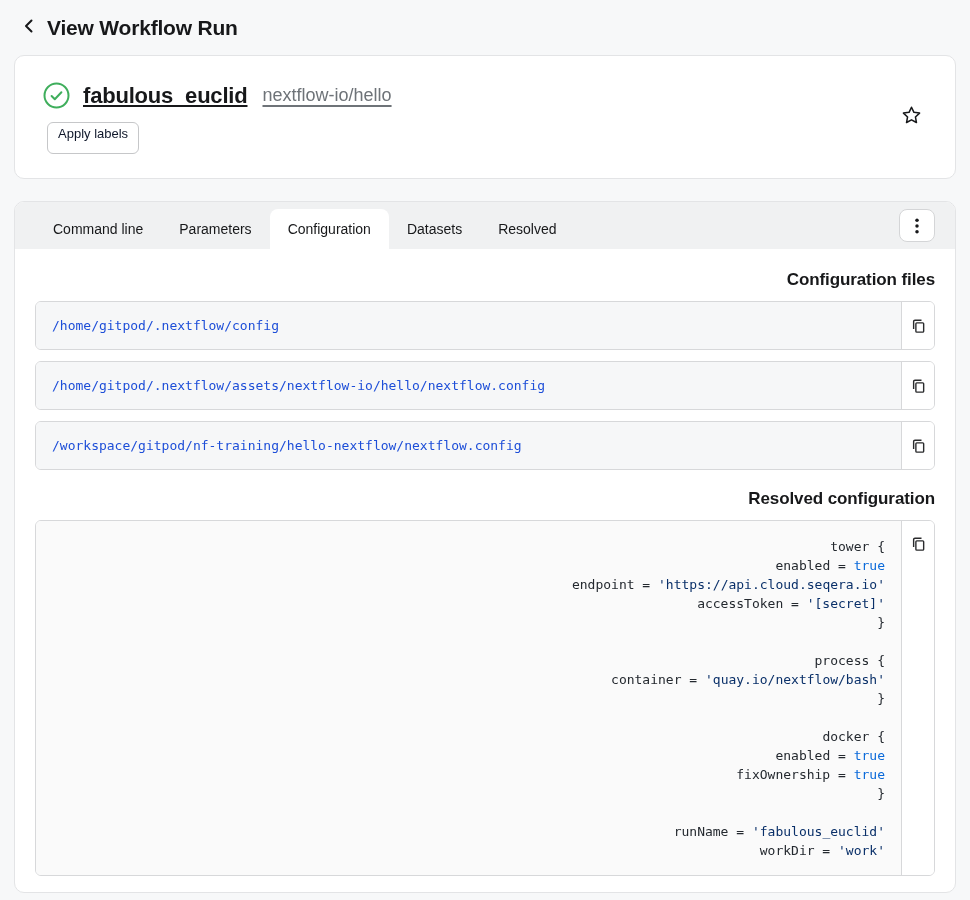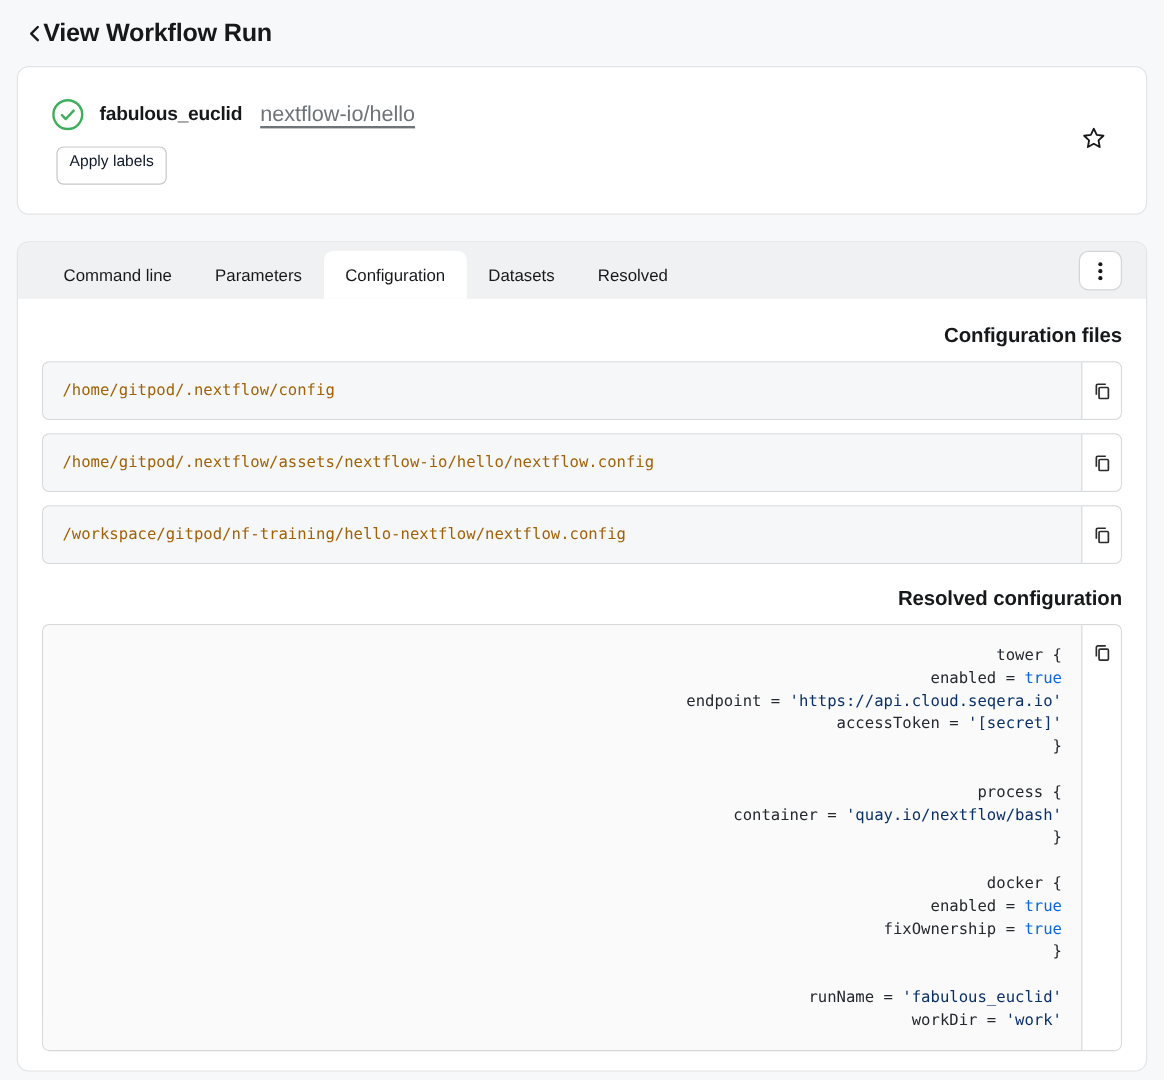--- a/index.html
+++ b/index.html
@@ -14,50 +14,50 @@
     width:970px;height:900px;
     background:#f7f8f9;
     font-family:"Liberation Sans",sans-serif;
     color:#17181a;
     overflow:hidden;
   }
   button{font-family:inherit;cursor:pointer;}
   .page{padding:0 14px;}
 
   
-  .page-header{display:flex;align-items:center;padding:16px 8px 15px 8px;}
+  .page-header{display:flex;align-items:flex-start;gap:11px;padding:16px 8px 15px 8px;}
   .back-btn{background:none;border:none;padding:2px 0;display:flex;align-items:center;}
   .page-title{font-size:21px;font-weight:700;margin:0;letter-spacing:-0.2px;}
 
   
   .card{background:#fff;border:1px solid #e3e4e6;border-radius:10px;}
 
   
   .run-card{position:relative;padding:26px 30px 24px 28px;margin-bottom:22px;}
   .run-row{display:flex;align-items:center;gap:13px;}
   .status-icon{display:flex;align-items:center;}
-  .run-name{font-size:16px;font-weight:700;letter-spacing:-0.2px;}
+  .run-name{font-size:22px;font-weight:700;letter-spacing:-0.2px;text-decoration:underline;}
   .pipeline-link{font-size:18px;color:var(--linkgray);text-decoration:underline;text-underline-offset:4px;text-decoration-thickness:1.5px;margin-left:2px;cursor:pointer;}
   .apply-labels{margin-top:13px;margin-left:4px;font-size:13px;color:#0f172a;padding:3px 10px 12px;border:1px solid #c6c7c9;border-radius:6px;background:#fff;}
   .star-btn{position:absolute;right:30px;top:46px;background:none;border:none;padding:2px;display:flex;}
 
   
   .main-card{overflow:hidden;margin-bottom:16px;}
   .tab-strip{background:#f0f1f2;display:flex;align-items:flex-end;padding:0 20px;position:relative;height:47px;}
   .tabs{display:flex;align-items:flex-end;}
   .tab{font-size:14px;padding:12px 18px 12px;color:#17181a;background:transparent;border:none;}
   .tab.active{background:#fff;border-radius:8px 8px 0 0;text-align:center;}
   .kebab-btn{position:absolute;right:20px;top:7px;width:36px;height:33px;background:#fff;border:1px solid #d4d5d7;border-radius:8px;display:flex;align-items:center;justify-content:center;}
 
   .content{padding:21px 20px 16px;text-align:right;}
   .section-heading{font-size:17px;font-weight:700;margin:0 0 11px;letter-spacing:-0.1px;}
   .section-heading.second{margin-top:19px;}
 
   .file-row{display:flex;border:1px solid #d7d8da;border-radius:6px;margin-bottom:11px;overflow:hidden;height:49px;background:#fff;}
-  .file-path{flex:1;background:#f6f7f8;display:flex;align-items:center;padding:0 16px;font-family:"DejaVu Sans Mono",monospace;font-size:13px;color:#a16207;white-space:nowrap;overflow:hidden;}
+  .file-path{flex:1;background:#f6f7f8;display:flex;align-items:center;padding:0 16px;font-family:"DejaVu Sans Mono",monospace;font-size:13px;color:#1d4ed8;white-space:nowrap;overflow:hidden;}
   .copy-col{width:33px;background:#fff;border-left:1px solid #d7d8da;display:flex;align-items:center;justify-content:center;}
   .copy-btn{background:none;border:none;padding:3px;display:flex;}
 
   .code-block{display:flex;border:1px solid #d7d8da;border-radius:6px;overflow:hidden;background:#fff;}
   .code-pre{flex:1;margin:0;background:#fafafa;padding:16px 16px 15px;font-family:"DejaVu Sans Mono",monospace;font-size:13px;line-height:19px;color:#24292f;white-space:pre;overflow:hidden;}
   .code-copy-col{width:33px;background:#fff;border-left:1px solid #d7d8da;display:flex;justify-content:center;align-items:flex-start;padding-top:12px;}
   .tok-k{color:var(--kw);}
   .tok-s{color:var(--str);}
 </style>
 </head>

